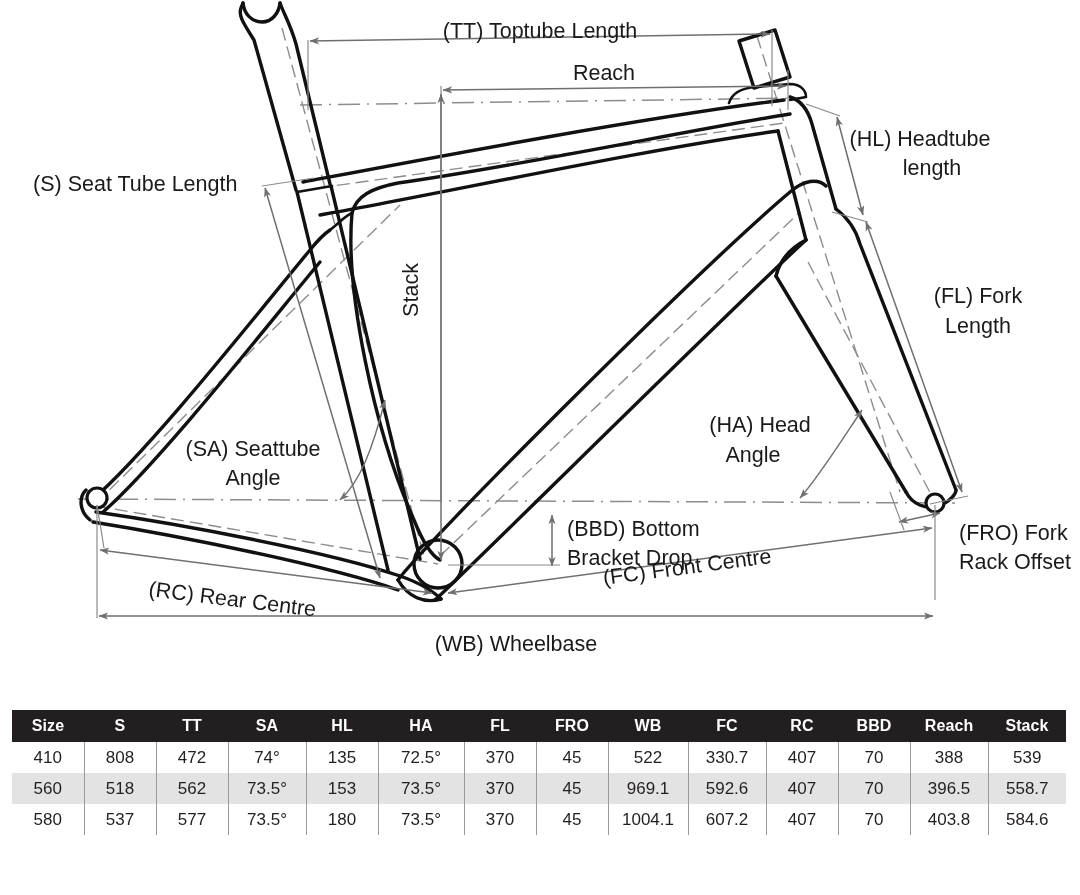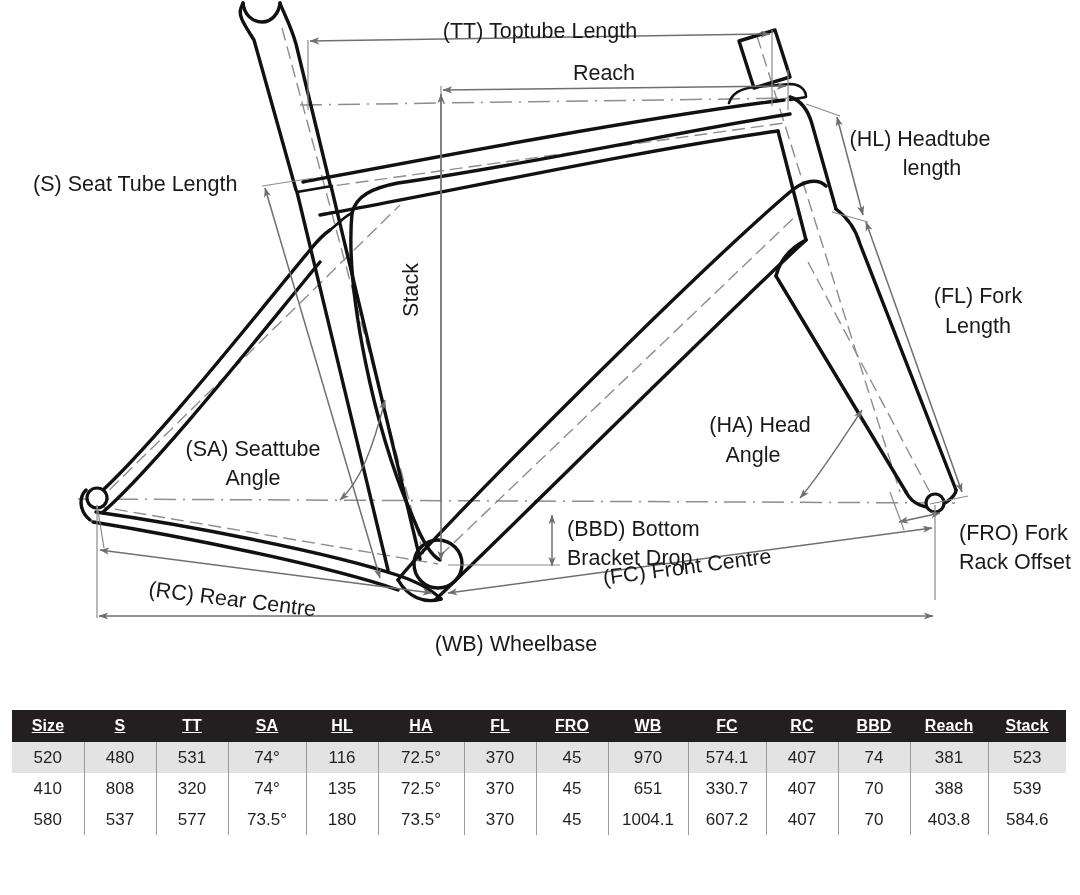--- a/index.html
+++ b/index.html
@@ -106,21 +106,20 @@
   #geo-table th {
     background: #231f20;
     color: #ffffff;
     font-size: 16px;
     font-weight: bold;
     height: 32px;
     text-align: center;
     border: none;
     padding: 0;
     letter-spacing: 0.1px;
-    text-decoration: underline;
   }
   #geo-table td {
     font-size: 17px;
     color: #231f20;
     height: 31px;
     text-align: center;
     padding: 0;
     border-left: 1px solid #9a9a9a;
     background: #ffffff;
   }
@@ -337,51 +336,51 @@
         <th>FRO</th>
         <th>WB</th>
         <th>FC</th>
         <th>RC</th>
         <th>BBD</th>
         <th>Reach</th>
         <th>Stack</th>
       </tr>
     </thead>
     <tbody>
-      <tr class="alt">
-        <td>520</td>
-        <td>480</td>
-        <td>531</td>
-        <td>74°</td>
-        <td>116</td>
-        <td>72.5°</td>
-        <td>370</td>
-        <td>45</td>
-        <td>970</td>
-        <td>574.1</td>
-        <td>407</td>
-        <td>74</td>
-        <td>381</td>
-        <td>523</td>
-      </tr>
       <tr>
         <td>410</td>
         <td>808</td>
-        <td>320</td>
+        <td>472</td>
         <td>74°</td>
         <td>135</td>
         <td>72.5°</td>
         <td>370</td>
         <td>45</td>
-        <td>651</td>
+        <td>522</td>
         <td>330.7</td>
         <td>407</td>
         <td>70</td>
         <td>388</td>
         <td>539</td>
+      </tr>
+      <tr class="alt">
+        <td>560</td>
+        <td>518</td>
+        <td>562</td>
+        <td>73.5°</td>
+        <td>153</td>
+        <td>73.5°</td>
+        <td>370</td>
+        <td>45</td>
+        <td>969.1</td>
+        <td>592.6</td>
+        <td>407</td>
+        <td>70</td>
+        <td>396.5</td>
+        <td>558.7</td>
       </tr>
       <tr>
         <td>580</td>
         <td>537</td>
         <td>577</td>
         <td>73.5°</td>
         <td>180</td>
         <td>73.5°</td>
         <td>370</td>
         <td>45</td>

